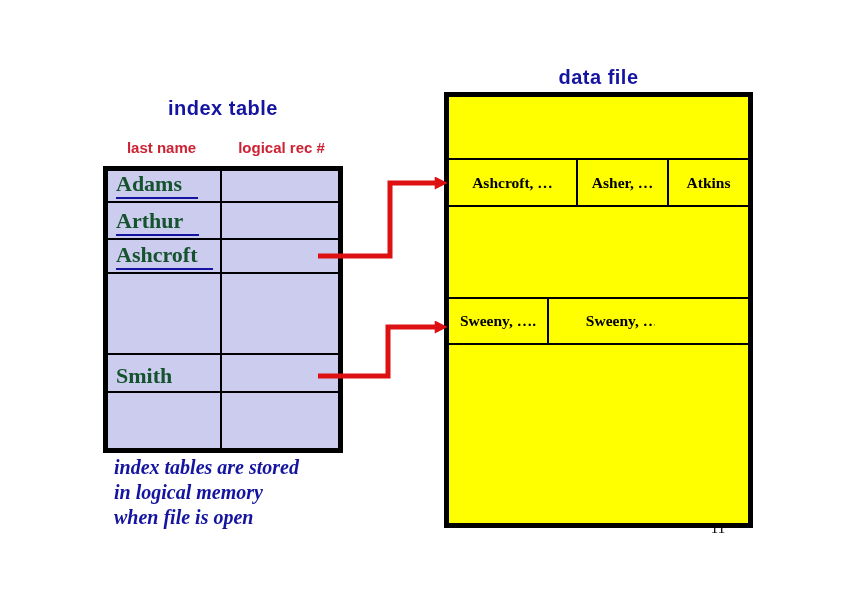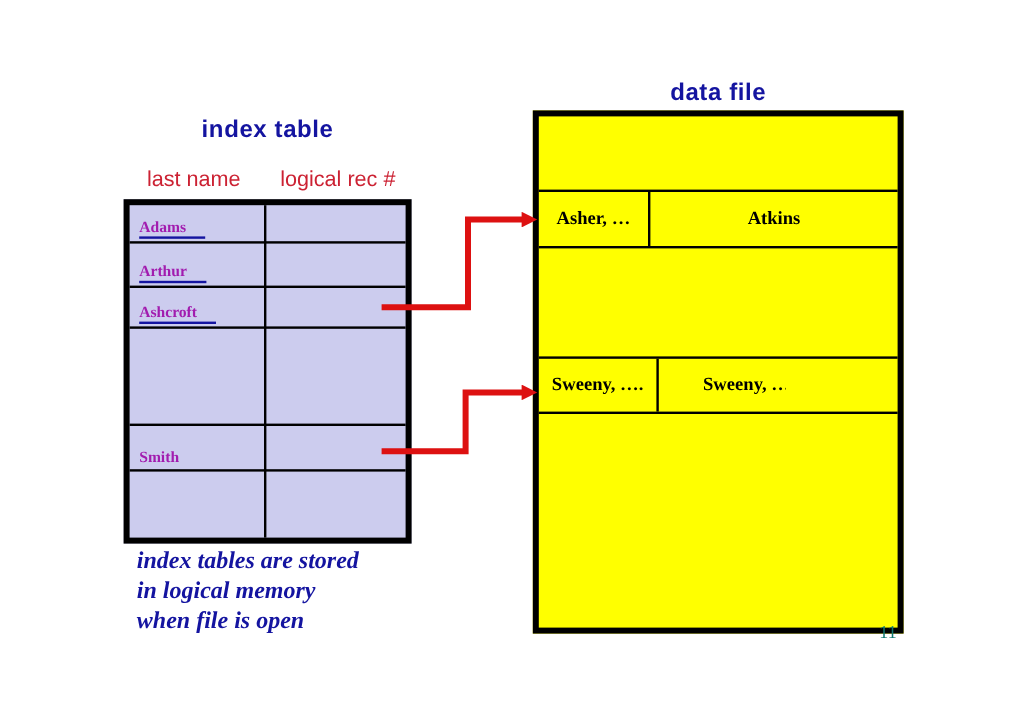--- a/index.html
+++ b/index.html
@@ -20,22 +20,22 @@
     letter-spacing: 0.5px;
   }
   .index-title { left: 103px; top: 97px; width: 240px; }
   .data-title  { left: 444px; top: 66px; width: 309px; }
 
   .col-headers {
     position: absolute;
     left: 103px; top: 139px; width: 240px;
     display: flex;
     color: #cc2233;
-    font-weight: normal;
-    font-size: 18px;
+    font-weight: bold;
+    font-size: 15px;
   }
   .hdr1 { width: 117px; text-align: center; }
   .hdr2 { flex: 1; text-align: center; }
 
   
   .index-table {
     position: absolute;
     left: 103px; top: 166px;
     width: 240px; height: 287px;
     box-sizing: border-box;
@@ -46,22 +46,22 @@
     position: relative;
     box-sizing: border-box;
     border-bottom: 2px solid #000;
   }
   .itrow.last { border-bottom: none; }
   .entry-name {
     position: absolute;
     left: 8px; bottom: 2px;
     font-family: "Liberation Serif", serif;
     font-weight: bold;
-    font-size: 13px;
-    color: #a21caf;
+    font-size: 22px;
+    color: #14532d;
     white-space: nowrap;
   }
   .underlined {
     border-bottom: 2px solid #1414a0;
     padding-right: 16px;
   }
   .col-divider {
     position: absolute;
     left: 112px; top: 0; bottom: 0;
     width: 2px;
@@ -122,26 +122,26 @@
     font-family: "Liberation Serif", serif;
     font-style: italic;
     font-weight: bold;
     font-size: 20px;
     line-height: 25px;
     color: #1414a0;
     white-space: nowrap;
   }
   .page-number {
     position: absolute;
-    left: 720px; top: 520px;
+    left: 698px; top: 520px;
     width: 40px;
     text-align: center;
     font-family: "Liberation Serif", serif;
     font-size: 15px;
-    color: #0f766e;
+    color: #000000;
   }
 </style>
 </head>
 <body>
 
 <div class="slide">
 
   <div class="title data-title">data file</div>
   <div class="title index-title">index table</div>
 
@@ -163,20 +163,21 @@
     <div class="itrow" style="height:81px"></div>
     <div class="itrow" style="height:38px">
       <span class="entry-name">Smith</span>
     </div>
     <div class="itrow last" style="height:55px"></div>
     <div class="col-divider"></div>
   </div>
 
   <div class="data-file">
     <div class="record-band band1">
+      <div class="cell c1">Ashcroft, …</div>
       <div class="cell c2">Asher, …</div>
       <div class="cell c3">Atkins</div>
     </div>
     <div class="record-band band2">
       <div class="cell c1">Sweeny, ….</div>
       <div class="cell c2">Sweeny, …</div>
     </div>
   </div>
 
   <svg class="arrows" viewBox="0 0 842 595" xmlns="http://www.w3.org/2000/svg">

